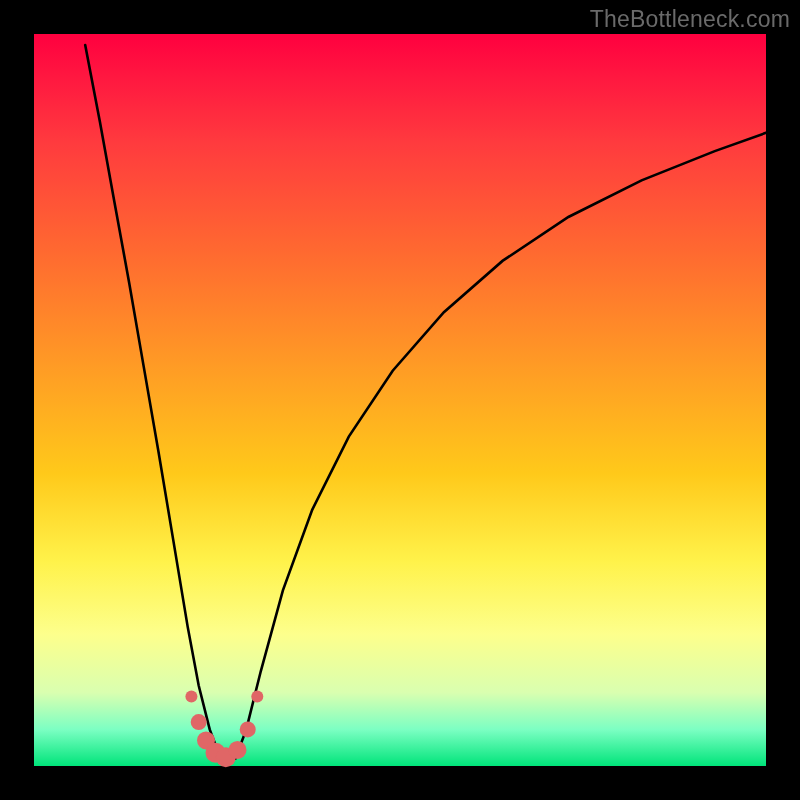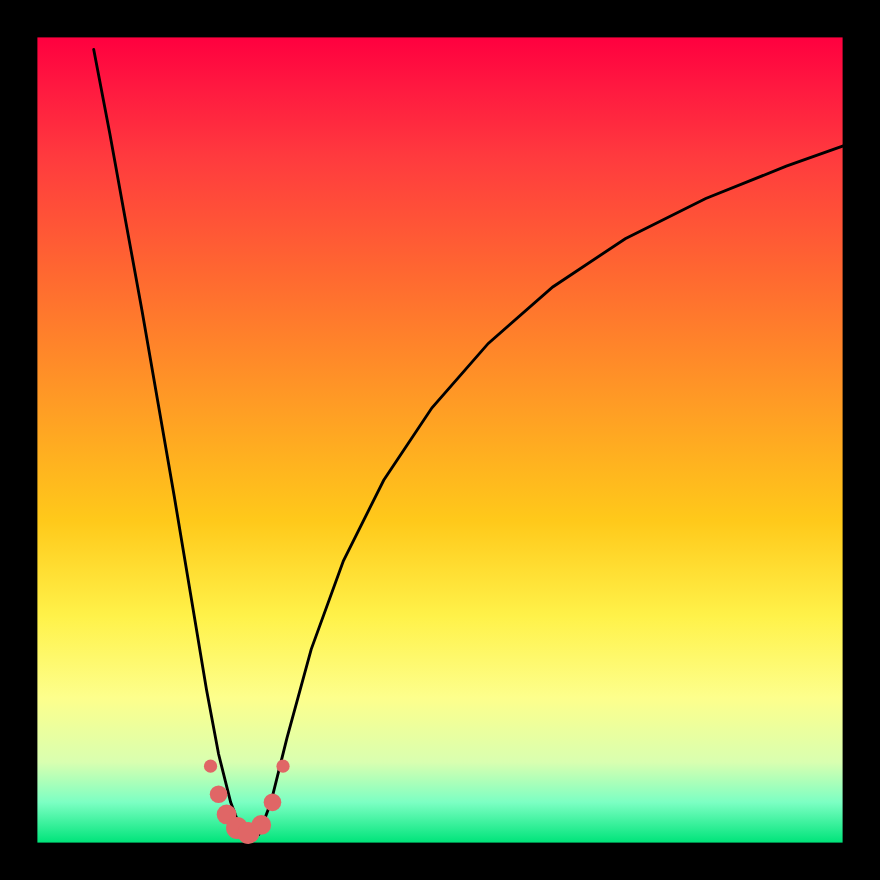--- a/index.html
+++ b/index.html
@@ -55,20 +55,21 @@
     top: 0;
     width: 732px;
     height: 732px;
     overflow: visible;
   }
 </style>
 </head>
 <body>
 
 <div class="frame">
+  <div class="watermark">TheBottleneck.com</div>
   <div class="plot">
     <svg class="curves" viewBox="0 0 732 732">
       <path id="left-curve" fill="none" stroke-width="2.6" stroke-linecap="round" d="M51.2 11.0 L65.9 87.8 L80.5 168.4 L95.2 248.9 L109.8 333.1 L124.4 417.2 L139.1 505.1 L153.7 592.9 L164.7 651.5 L175.7 695.4 L186.7 724.7 " stroke="#000000"></path>
       <path id="right-curve" fill="none" stroke-width="2.6" stroke-linecap="round" d="M201.3 724.7 L212.3 695.4 L226.9 636.8 L248.9 556.3 L278.2 475.8 L314.8 402.6 L358.7 336.7 L409.9 278.2 L468.5 226.9 L534.4 183.0 L607.6 146.4 L680.8 117.1 L732.0 98.8 " stroke="#000000"></path>
       <g id="markers">
           <circle cx="157.4" cy="662.5" r="6" fill="#e06666" stroke="#9a3b3b" stroke-width="0"></circle>
           <circle cx="164.7" cy="688.1" r="8" fill="#e06666" stroke="#9a3b3b" stroke-width="0"></circle>
           <circle cx="172.0" cy="706.4" r="9" fill="#e06666" stroke="#9a3b3b" stroke-width="0"></circle>
           <circle cx="181.5" cy="718.8" r="10" fill="#e06666" stroke="#9a3b3b" stroke-width="0"></circle>
           <circle cx="191.8" cy="723.2" r="10" fill="#e06666" stroke="#9a3b3b" stroke-width="0"></circle>

